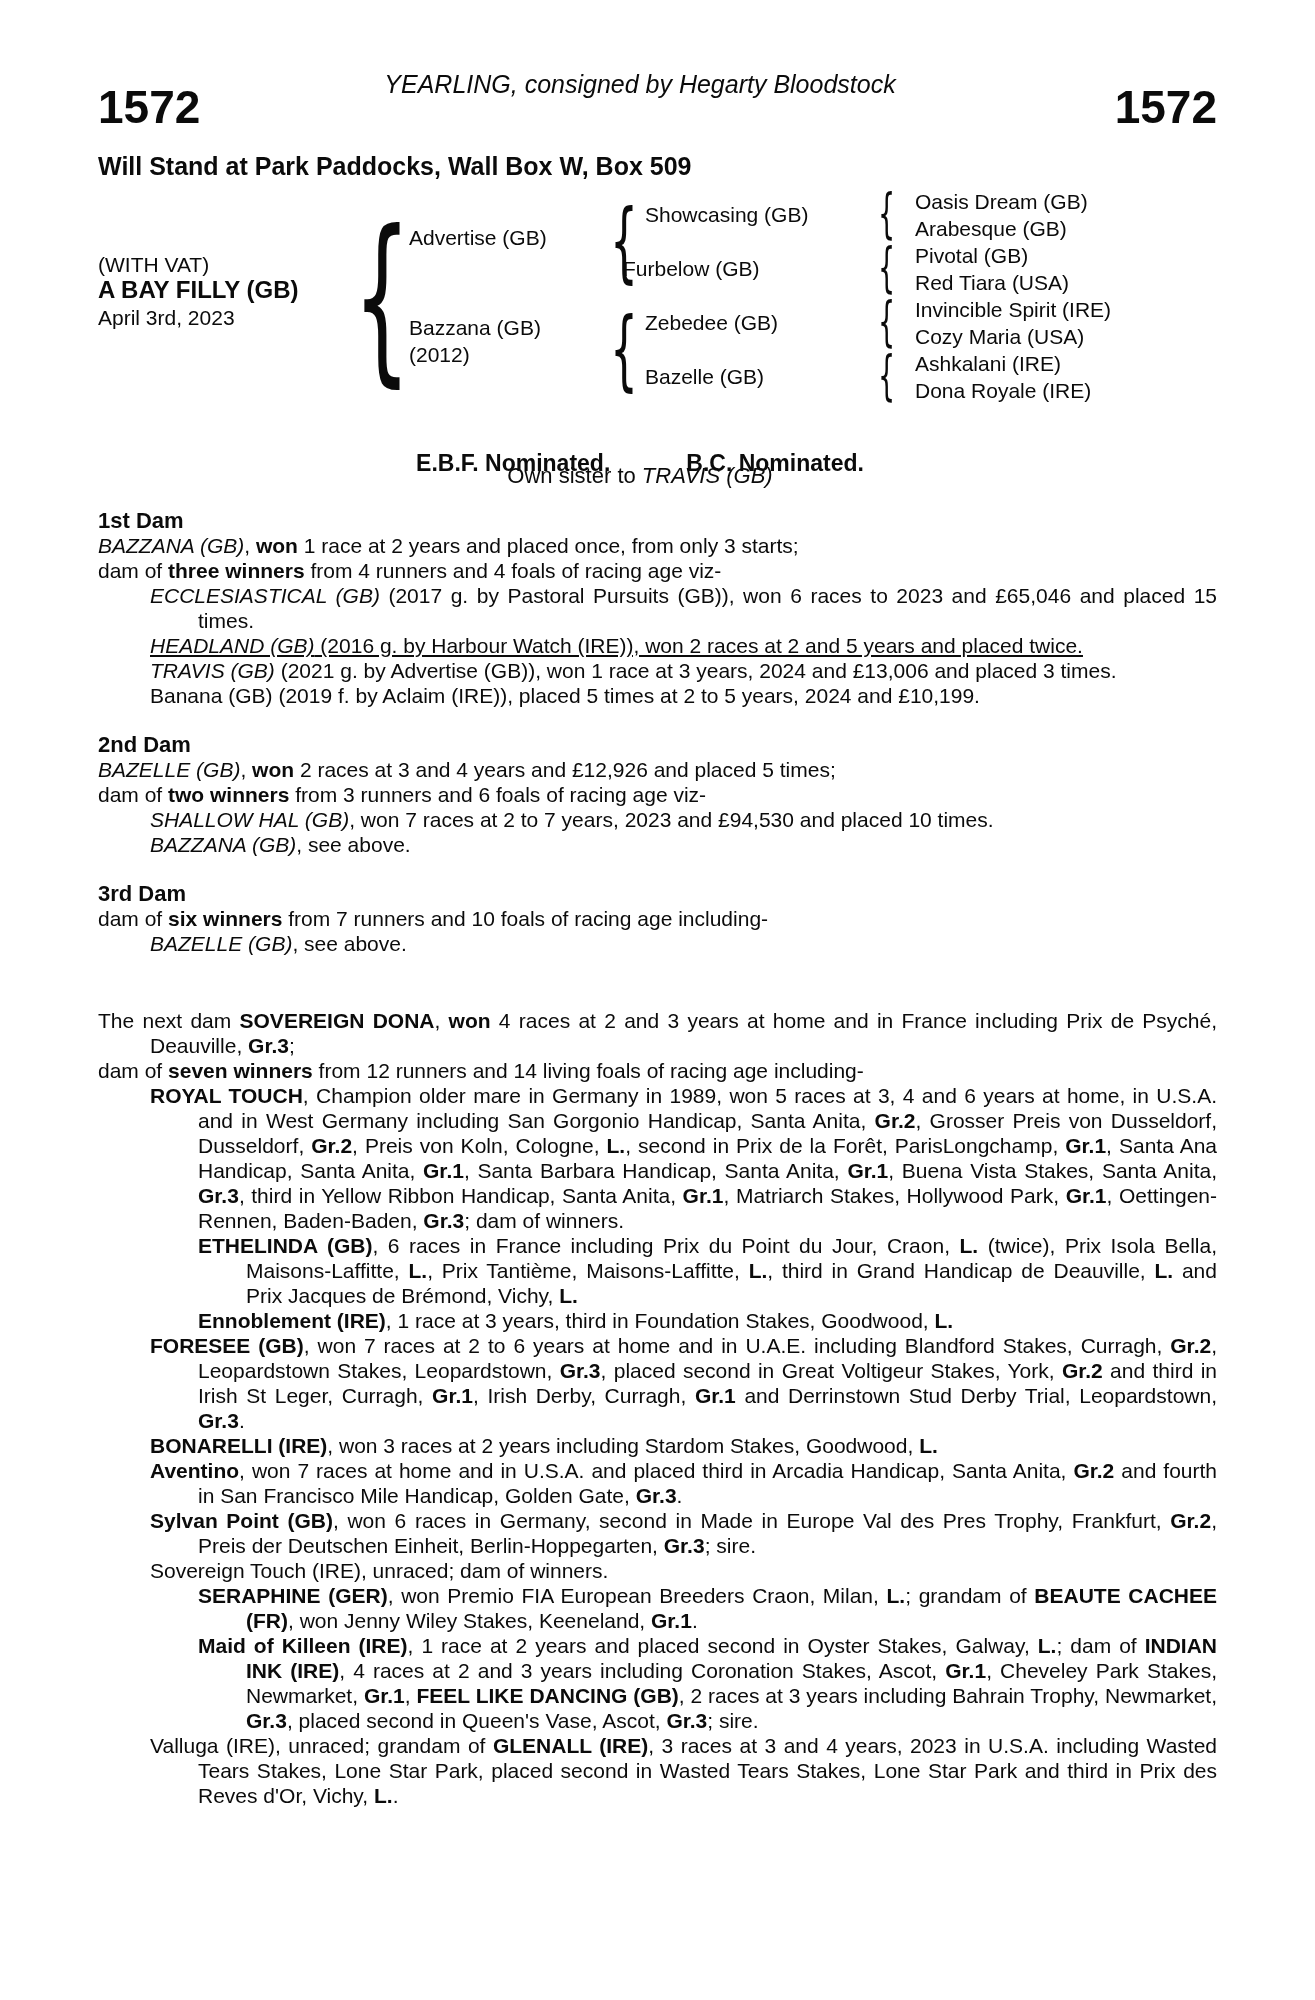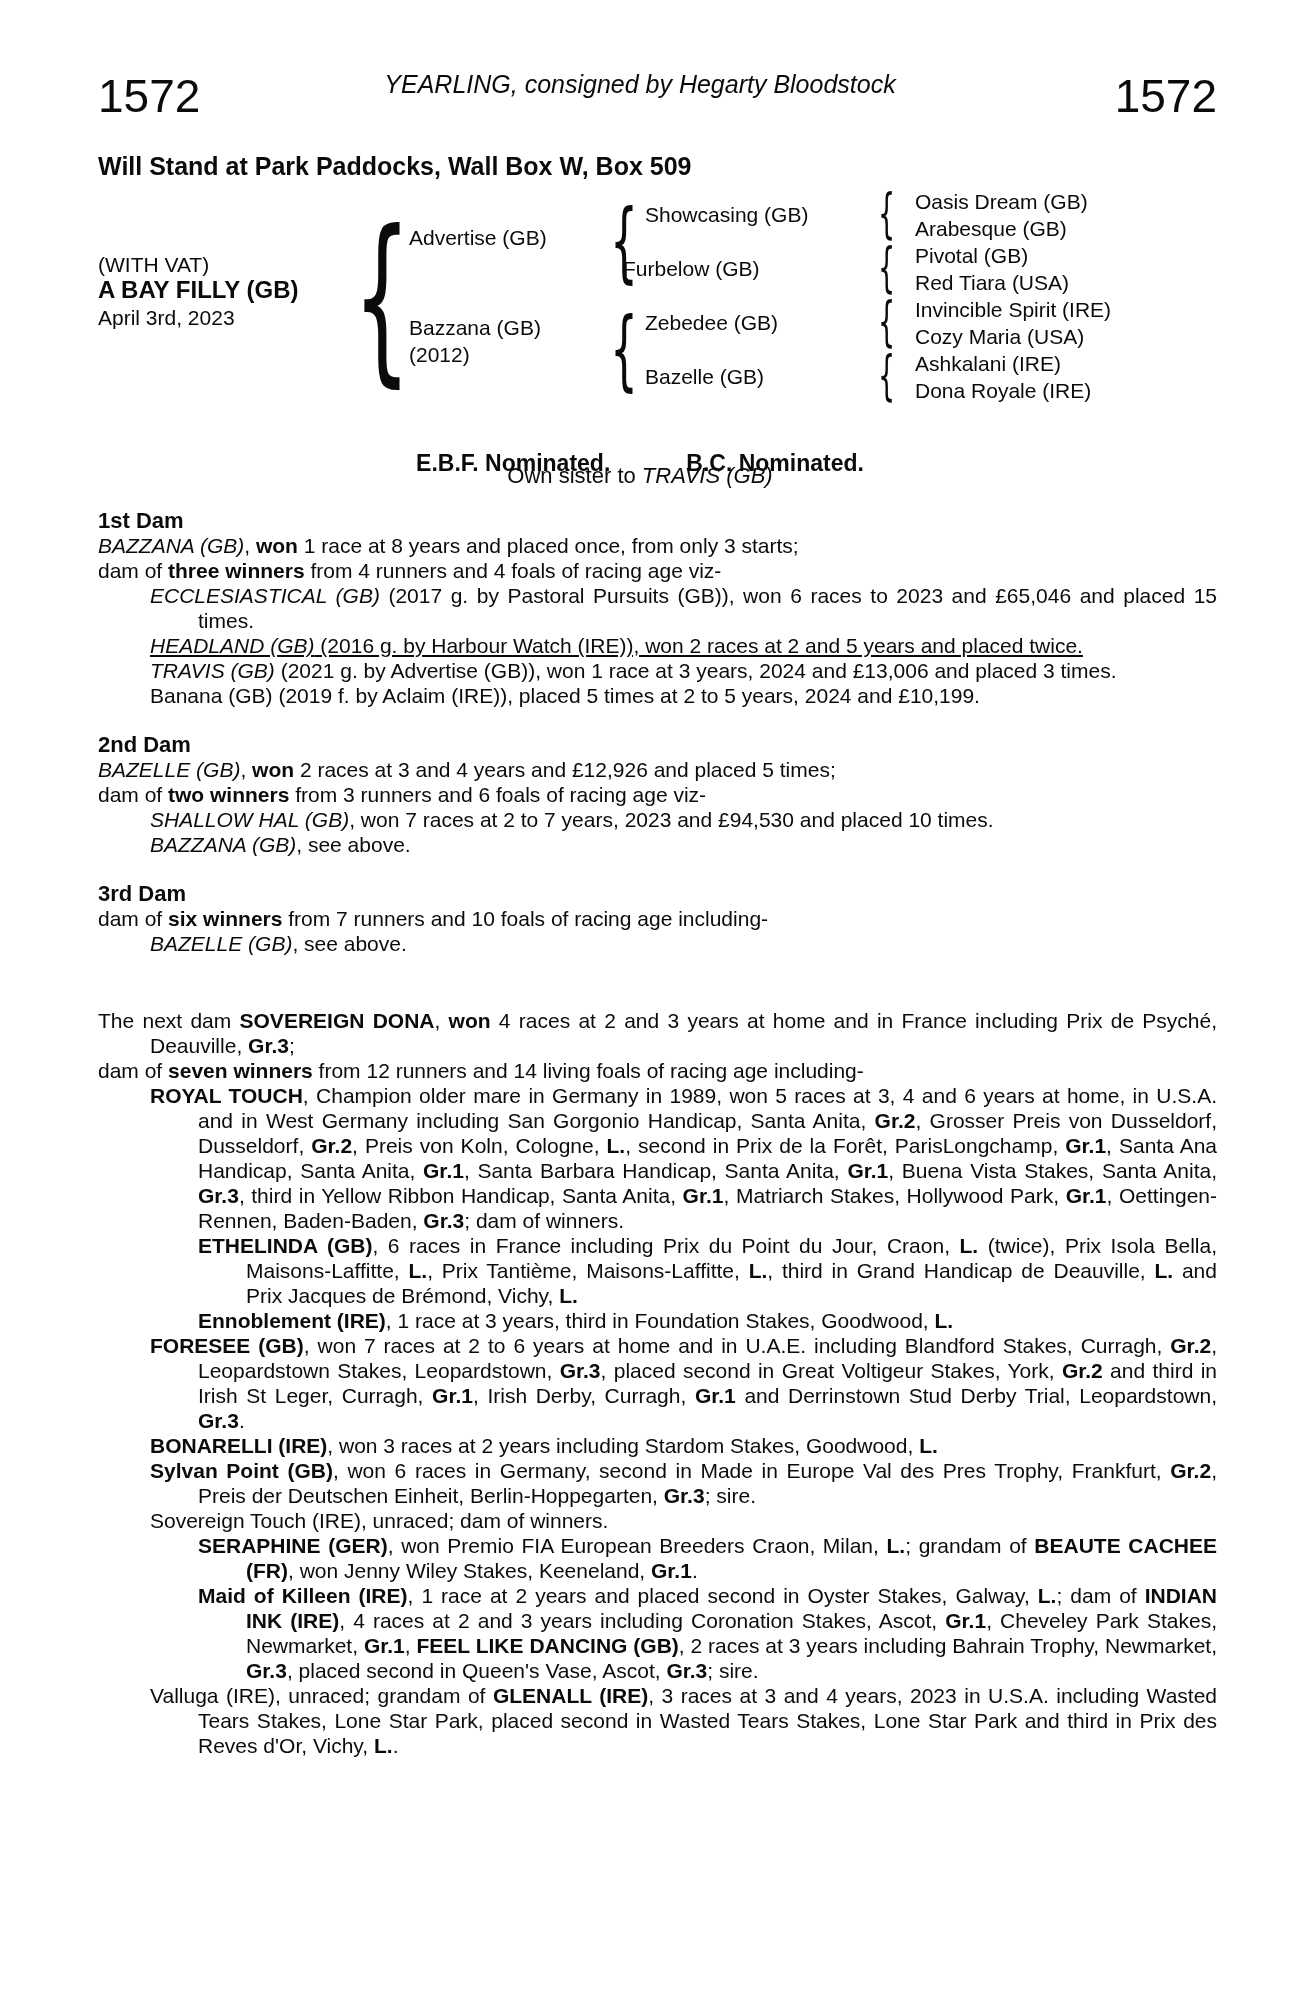--- a/index.html
+++ b/index.html
@@ -2,21 +2,21 @@
 <html><head>
 <meta charset="utf-8">
 <style>
   html,body{margin:0;padding:0;background:#ffffff;}
   body{width:1315px;height:2000px;position:relative;overflow:hidden;
        font-family:"Liberation Sans","DejaVu Sans",sans-serif;color:#0b0b0b;}
   .abs{position:absolute;}
   
   .consignor{top:70px;left:98px;width:1084px;text-align:center;
              font-style:italic;font-size:25px;line-height:28px;}
-  .lot{top:72px;font-size:46px;font-weight:normal;letter-spacing:0px;line-height:48px;}
+  .lot{top:83px;font-size:46px;font-weight:bold;letter-spacing:0px;line-height:48px;}
   .lot-left{left:98px;}
   .lot-right{right:98px;text-align:right;}
   .stand-line{top:152px;left:98px;font-size:25px;font-weight:bold;line-height:28px;}
   
   .pedigree{top:190px;left:98px;width:1119px;height:220px;font-size:21px;}
   .ped-item{position:absolute;white-space:nowrap;line-height:23px;}
   .ped-subject{font-weight:bold;font-size:24px;}
   .brace{position:absolute;font-family:"DejaVu Sans",sans-serif;
          transform:scaleX(.5);transform-origin:left center;font-weight:400;}
   
@@ -78,21 +78,21 @@
   <span>Own sister to </span><span class="i">TRAVIS (GB)</span>
 </div>
 <div class="abs nominations">
   <span>E.B.F. Nominated.</span>
   <span>B.C. Nominated.</span>
 </div>
 
 <div class="abs catalog" id="catalog-body">
     <section class="cat-section">
       <div class="cat-heading">1st Dam</div>
-      <p class="para" style="padding-left: 0px; text-indent: 0px;"><span class="i">BAZZANA (GB)</span><span>, </span><span class="b">won</span><span> 1 race at 8 years and placed once, from only 3 starts;</span></p>
+      <p class="para" style="padding-left: 0px; text-indent: 0px;"><span class="i">BAZZANA (GB)</span><span>, </span><span class="b">won</span><span> 1 race at 2 years and placed once, from only 3 starts;</span></p>
       <p class="para" style="padding-left: 0px; text-indent: 0px;"><span>dam of </span><span class="b">three winners</span><span> from 4 runners and 4 foals of racing age viz-</span></p>
       <p class="para" style="padding-left: 100px; text-indent: -48px;"><span class="i">ECCLESIASTICAL (GB)</span><span> (2017 g. by Pastoral Pursuits (GB)), won 6 races to 2023 and £65,046 and placed 15 times.</span></p>
       <p class="para" style="padding-left: 100px; text-indent: -48px; text-decoration: underline;"><span class="i">HEADLAND (GB)</span><span> (2016 g. by Harbour Watch (IRE)), won 2 races at 2 and 5 years and placed twice.</span></p>
       <p class="para" style="padding-left: 100px; text-indent: -48px;"><span class="i">TRAVIS (GB)</span><span> (2021 g. by Advertise (GB)), won 1 race at 3 years, 2024 and £13,006 and placed 3 times.</span></p>
       <p class="para" style="padding-left: 100px; text-indent: -48px;"><span>Banana (GB) (2019 f. by Aclaim (IRE)), placed 5 times at 2 to 5 years, 2024 and £10,199.</span></p>
     </section>
     <section class="cat-section">
       <div class="cat-heading">2nd Dam</div>
       <p class="para" style="padding-left: 0px; text-indent: 0px;"><span class="i">BAZELLE (GB)</span><span>, </span><span class="b">won</span><span> 2 races at 3 and 4 years and £12,926 and placed 5 times;</span></p>
       <p class="para" style="padding-left: 0px; text-indent: 0px;"><span>dam of </span><span class="b">two winners</span><span> from 3 runners and 6 foals of racing age viz-</span></p>
@@ -105,19 +105,20 @@
       <p class="para" style="padding-left: 100px; text-indent: -48px;"><span class="i">BAZELLE (GB)</span><span>, see above.</span></p>
     </section>
     <section class="cat-section gap-large">
       <p class="para" style="padding-left: 52px; text-indent: -52px;"><span>The next dam </span><span class="b">SOVEREIGN DONA</span><span>, </span><span class="b">won</span><span> 4 races at 2 and 3 years at home and in France including Prix de Psyché, Deauville, </span><span class="b">Gr.3</span><span>;</span></p>
       <p class="para" style="padding-left: 0px; text-indent: 0px;"><span>dam of </span><span class="b">seven winners</span><span> from 12 runners and 14 living foals of racing age including-</span></p>
       <p class="para" style="padding-left: 100px; text-indent: -48px;"><span class="b">ROYAL TOUCH</span><span>, Champion older mare in Germany in 1989, won 5 races at 3, 4 and 6 years at home, in U.S.A. and in West Germany including San Gorgonio Handicap, Santa Anita, </span><span class="b">Gr.2</span><span>, Grosser Preis von Dusseldorf, Dusseldorf, </span><span class="b">Gr.2</span><span>, Preis von Koln, Cologne, </span><span class="b">L.</span><span>, second in Prix de la Forêt, ParisLongchamp, </span><span class="b">Gr.1</span><span>, Santa Ana Handicap, Santa Anita, </span><span class="b">Gr.1</span><span>, Santa Barbara Handicap, Santa Anita, </span><span class="b">Gr.1</span><span>, Buena Vista Stakes, Santa Anita, </span><span class="b">Gr.3</span><span>, third in Yellow Ribbon Handicap, Santa Anita, </span><span class="b">Gr.1</span><span>, Matriarch Stakes, Hollywood Park, </span><span class="b">Gr.1</span><span>, Oettingen-Rennen, Baden-Baden, </span><span class="b">Gr.3</span><span>; dam of winners.</span></p>
       <p class="para" style="padding-left: 148px; text-indent: -48px;"><span class="b">ETHELINDA (GB)</span><span>, 6 races in France including Prix du Point du Jour, Craon, </span><span class="b">L.</span><span> (twice), Prix Isola Bella, Maisons-Laffitte, </span><span class="b">L.</span><span>, Prix Tantième, Maisons-Laffitte, </span><span class="b">L.</span><span>, third in Grand Handicap de Deauville, </span><span class="b">L.</span><span> and Prix Jacques de Brémond, Vichy, </span><span class="b">L.</span></p>
       <p class="para" style="padding-left: 148px; text-indent: -48px;"><span class="b">Ennoblement (IRE)</span><span>, 1 race at 3 years, third in Foundation Stakes, Goodwood, </span><span class="b">L.</span></p>
       <p class="para" style="padding-left: 100px; text-indent: -48px;"><span class="b">FORESEE (GB)</span><span>, won 7 races at 2 to 6 years at home and in U.A.E. including Blandford Stakes, Curragh, </span><span class="b">Gr.2</span><span>, Leopardstown Stakes, Leopardstown, </span><span class="b">Gr.3</span><span>, placed second in Great Voltigeur Stakes, York, </span><span class="b">Gr.2</span><span> and third in Irish St Leger, Curragh, </span><span class="b">Gr.1</span><span>, Irish Derby, Curragh, </span><span class="b">Gr.1</span><span> and Derrinstown Stud Derby Trial, Leopardstown, </span><span class="b">Gr.3</span><span>.</span></p>
       <p class="para" style="padding-left: 100px; text-indent: -48px;"><span class="b">BONARELLI (IRE)</span><span>, won 3 races at 2 years including Stardom Stakes, Goodwood, </span><span class="b">L.</span></p>
+      <p class="para" style="padding-left: 100px; text-indent: -48px;"><span class="b">Aventino</span><span>, won 7 races at home and in U.S.A. and placed third in Arcadia Handicap, Santa Anita, </span><span class="b">Gr.2</span><span> and fourth in San Francisco Mile Handicap, Golden Gate, </span><span class="b">Gr.3</span><span>.</span></p>
       <p class="para" style="padding-left: 100px; text-indent: -48px;"><span class="b">Sylvan Point (GB)</span><span>, won 6 races in Germany, second in Made in Europe Val des Pres Trophy, Frankfurt, </span><span class="b">Gr.2</span><span>, Preis der Deutschen Einheit, Berlin-Hoppegarten, </span><span class="b">Gr.3</span><span>; sire.</span></p>
       <p class="para" style="padding-left: 100px; text-indent: -48px;"><span>Sovereign Touch (IRE), unraced; dam of winners.</span></p>
       <p class="para" style="padding-left: 148px; text-indent: -48px;"><span class="b">SERAPHINE (GER)</span><span>, won Premio FIA European Breeders Craon, Milan, </span><span class="b">L.</span><span>; grandam of </span><span class="b">BEAUTE CACHEE (FR)</span><span>, won Jenny Wiley Stakes, Keeneland, </span><span class="b">Gr.1</span><span>.</span></p>
       <p class="para" style="padding-left: 148px; text-indent: -48px;"><span class="b">Maid of Killeen (IRE)</span><span>, 1 race at 2 years and placed second in Oyster Stakes, Galway, </span><span class="b">L.</span><span>; dam of </span><span class="b">INDIAN INK (IRE)</span><span>, 4 races at 2 and 3 years including Coronation Stakes, Ascot, </span><span class="b">Gr.1</span><span>, Cheveley Park Stakes, Newmarket, </span><span class="b">Gr.1</span><span>, </span><span class="b">FEEL LIKE DANCING (GB)</span><span>, 2 races at 3 years including Bahrain Trophy, Newmarket, </span><span class="b">Gr.3</span><span>, placed second in Queen's Vase, Ascot, </span><span class="b">Gr.3</span><span>; sire.</span></p>
       <p class="para" style="padding-left: 100px; text-indent: -48px;"><span>Valluga (IRE), unraced; grandam of </span><span class="b">GLENALL (IRE)</span><span>, 3 races at 3 and 4 years, 2023 in U.S.A. including Wasted Tears Stakes, Lone Star Park, placed second in Wasted Tears Stakes, Lone Star Park and third in Prix des Reves d'Or, Vichy, </span><span class="b">L.</span><span>.</span></p>
     </section>
   </div>
 
 </body></html>

